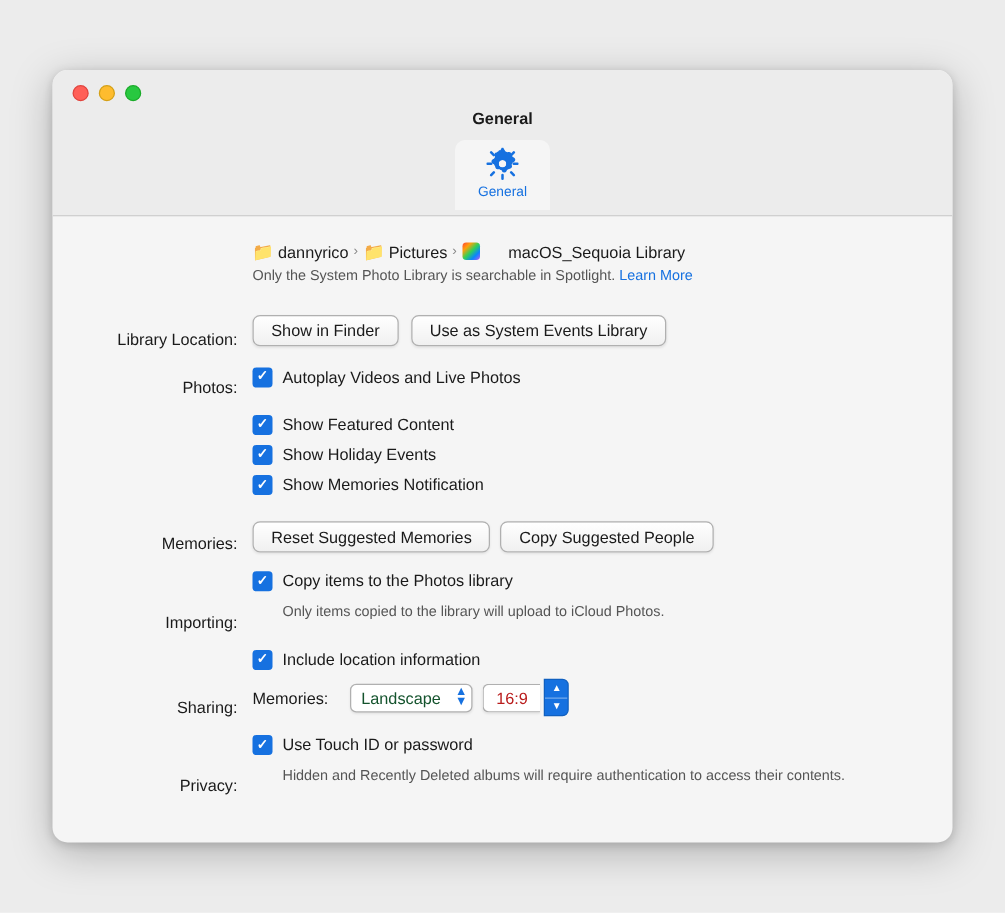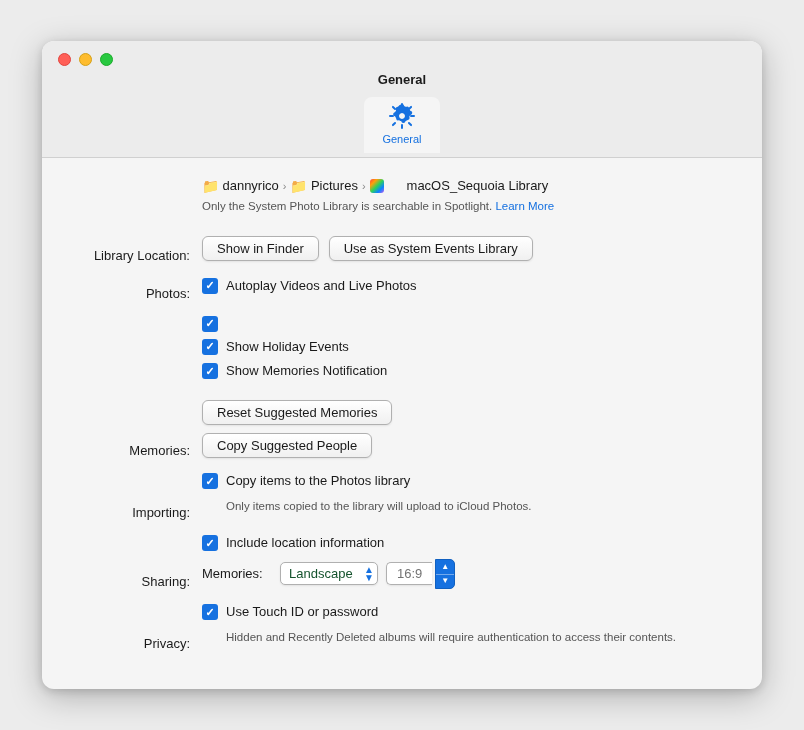--- a/index.html
+++ b/index.html
@@ -171,21 +171,20 @@
       line-height: 1.4;
     }
     .cb-sub {
       font-size: 11.5px;
       color: #555;
       margin-top: 8px;
       line-height: 1.4;
     }
     .memories-buttons {
       display: flex;
-      flex-direction: column;
       gap: 8px;
       margin-top: 20px;
     }
     .sharing-sub-row {
       display: flex;
       align-items: center;
       gap: 8px;
     }
     .sharing-sub-label {
       font-size: 13px;
@@ -237,21 +236,21 @@
       align-items: center;
       gap: 3px;
     }
     .ratio-value {
       background: white;
       border: 0.5px solid #b0b0b0;
       border-right: none;
       border-radius: 5px 0 0 5px;
       padding: 3px 10px;
       font-size: 13px;
-      color: #737373;
+      color: #b91c1c;
       box-shadow: 0 1px 2px rgba(0,0,0,0.08);
     }
     .ratio-stepper {
       background: #1671e0;
       border-radius: 0 5px 5px 0;
       width: 20px;
       display: flex;
       flex-direction: column;
       overflow: hidden;
       border: 0.5px solid #1060c0;
@@ -349,20 +348,21 @@
       </div>
     </div>
 
     <div class="section">
       <div class="section-label">Memories:</div>
       <div class="section-content">
         <div class="checkbox-row">
           <div class="cb">
             <span class="cb-check">✓</span>
           </div>
+          <span class="cb-label">Show Featured Content</span>
         </div>
         <div class="checkbox-row sub">
           <div class="cb">
             <span class="cb-check">✓</span>
           </div>
           <span class="cb-label">Show Holiday Events</span>
         </div>
         <div class="checkbox-row sub">
           <div class="cb">
             <span class="cb-check">✓</span>

